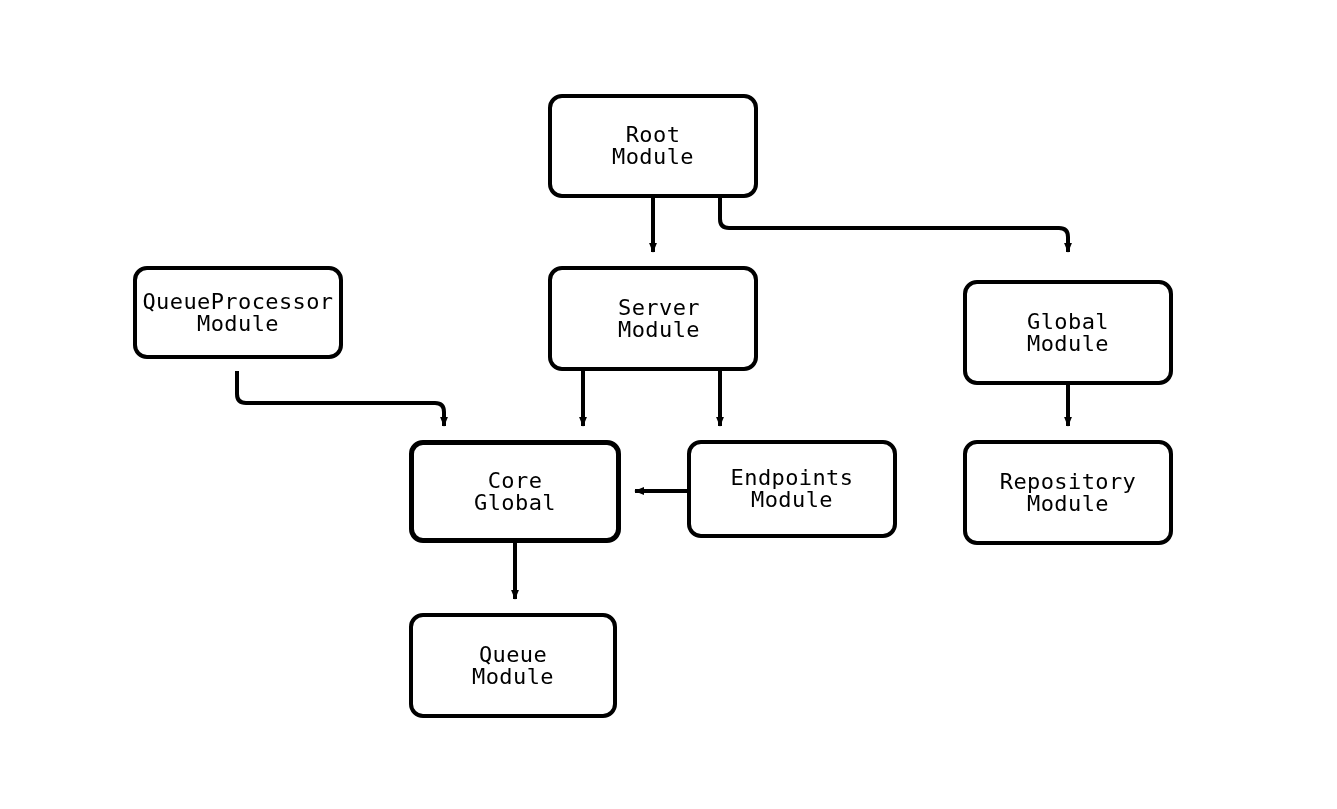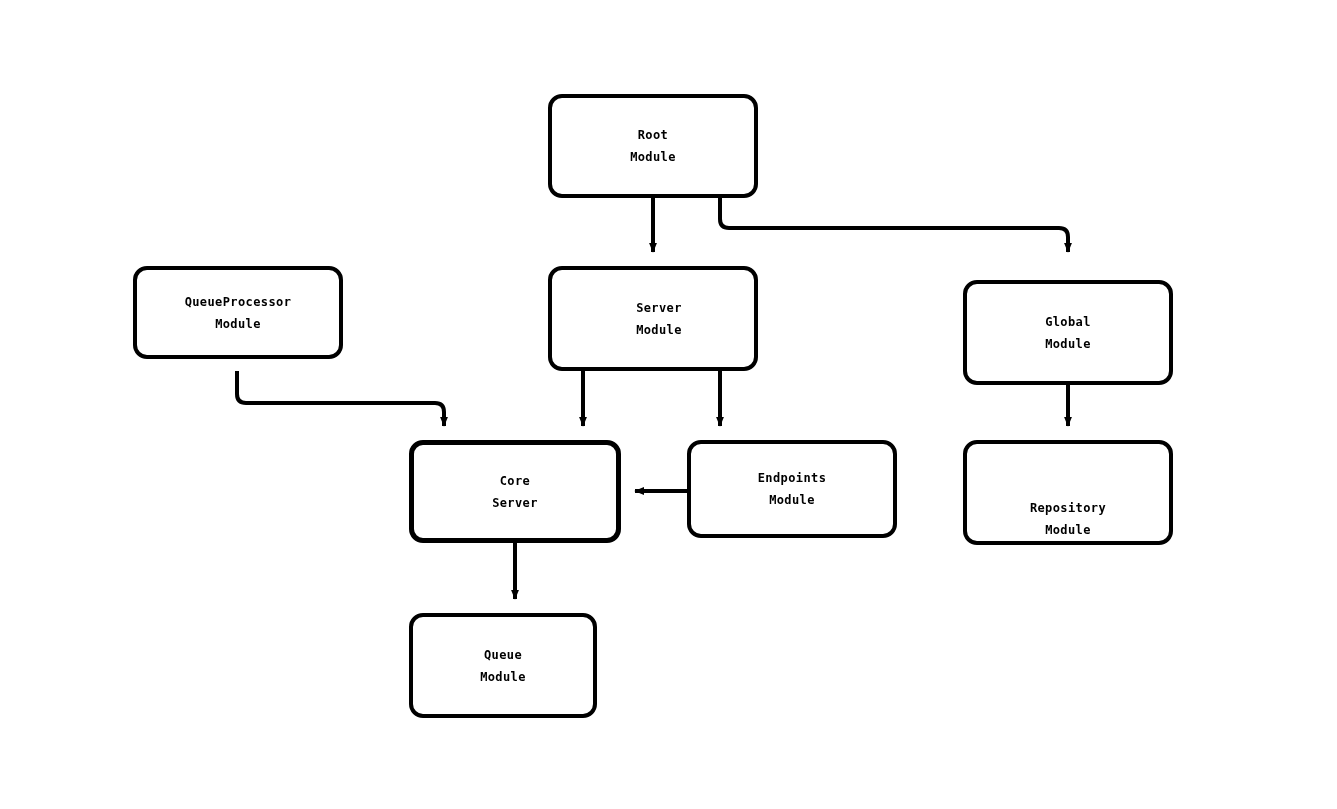--- a/index.html
+++ b/index.html
@@ -29,23 +29,23 @@
     background: #ffffff;
     border: 4px solid #000000;
     border-radius: 14px;
     display: flex;
     align-items: center;
     justify-content: center;
     z-index: 2;
   }
   .node-label {
     font-family: "DejaVu Sans Mono", "Liberation Mono", monospace;
-    font-size: 12px;
+    font-size: 22px;
     line-height: 22px;
-    font-weight: 700;
+    font-weight: 400;
     color: #000000;
     text-align: center;
     white-space: pre-line;
     letter-spacing: 0.4px;
     user-select: none;
   }
 </style>
 </head>
 <body>
 
@@ -90,31 +90,31 @@
 Module</div>
   </div>
 
   <div class="node" style="left:963px; top:280px; width:210px; height:105px;">
     <div class="node-label">Global
 Module</div>
   </div>
 
   <div class="node" style="left:409px; top:440px; width:212px; height:103px; border-width:5px;">
     <div class="node-label">Core
-Server</div>
+Global</div>
   </div>
 
   <div class="node" style="left:687px; top:440px; width:210px; height:98px;">
     <div class="node-label">Endpoints
 Module</div>
   </div>
 
-  <div class="node" style="left:963px; top:440px; width:210px; height:105px;align-items:flex-end;">
+  <div class="node" style="left:963px; top:440px; width:210px; height:105px;">
     <div class="node-label">Repository
 Module</div>
   </div>
 
-  <div class="node" style="left:409px; top:613px; width:188px; height:105px;">
+  <div class="node" style="left:409px; top:613px; width:208px; height:105px;">
     <div class="node-label">Queue
 Module</div>
   </div>
 
 </div>
 
 </body></html>

